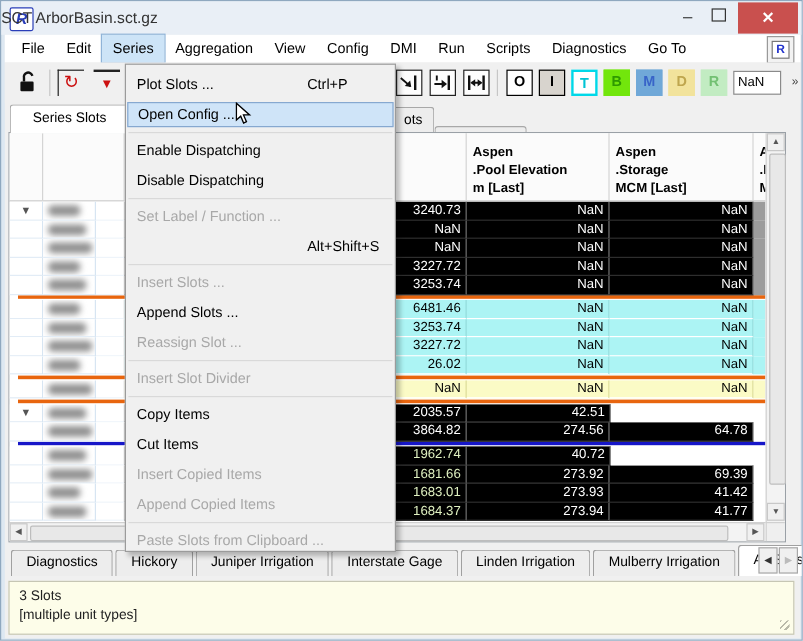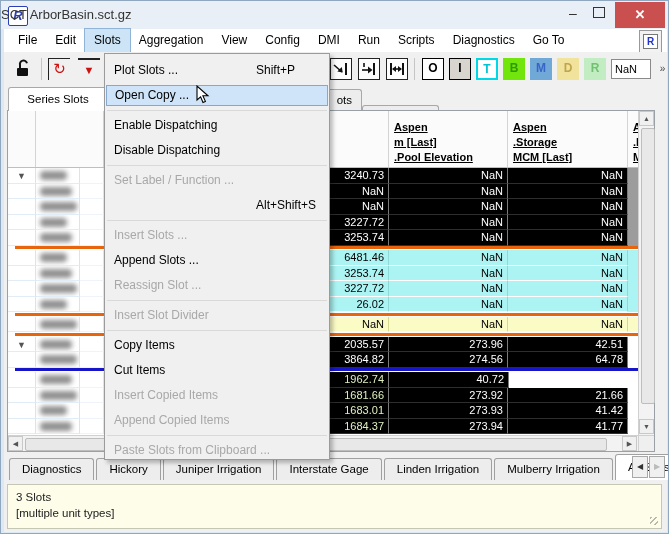--- a/index.html
+++ b/index.html
@@ -35,21 +35,21 @@
   #ttab1{left:300px;top:88px;width:61px;height:21px;background:#ededed;line-height:20px;text-align:right;padding-right:9px;}
   #ttab2{left:361px;top:104px;width:77px;height:21px;background:#ededed;line-height:20px;}
   
   #gridframe{position:absolute;left:6px;top:109px;width:646px;height:340px;border:1px solid #9aa0a6;background:#fff;box-sizing:content-box;}
   #ghead{position:absolute;left:0;top:0;width:630px;height:57px;background:#fbfbfb;border-bottom:1px solid #bfbfbf;box-sizing:border-box;}
   .hc{position:absolute;top:0;height:56px;box-sizing:border-box;border-right:1px solid #d4d4d4;font-size:11px;font-weight:bold;overflow:hidden;}
   #h-corner{left:0;width:28px;}
   #h-ts{left:28px;width:44px;padding:22px 0 0 5px;white-space:nowrap;}
   #h-extra{left:72px;width:24px;}
   #h-c1{left:96px;width:285px;}
-  .hcell{padding-top:9px;text-decoration:underline;}
+  .hcell{padding-top:9px;}
   .hcell div{padding-left:5px;line-height:15px;white-space:nowrap;}
   .hcol0{left:381px;width:119px;}
   .hcol1{left:500px;width:120px;}
   .hcol2{left:620px;width:10px;border-right:none;}
   #rows{position:absolute;left:0;top:57px;width:630px;height:267px;overflow:hidden;background:#fff;}
   .trow{display:flex;height:15.5px;}
   .cell{box-sizing:border-box;height:100%;font-size:11px;line-height:14.5px;overflow:hidden;}
   .whead{width:28px;background:#fff;border-right:1px solid #d7e5f2;border-bottom:1px solid #e2ecf6;text-align:center;}
   .tri{color:#555;font-size:9px;line-height:14px;}
   .wts{width:44px;background:#fff;border-right:1px solid #d7e5f2;border-bottom:1px solid #e2ecf6;position:relative;}
@@ -100,21 +100,21 @@
     <div id="btn-min" class="winbtn">–</div>
     <div id="btn-max" class="winbtn"><span style="display:inline-block;width:10px;height:9px;border:1.5px solid #333;"></span></div>
     <div id="btn-close" class="winbtn">✕</div>
   </div>
 
   <div id="bodybg"></div>
 
   <div id="menubar">
       <div class="mbitem">File</div>
       <div class="mbitem">Edit</div>
-      <div class="mbitem active">Slots</div>
+      <div class="mbitem active">Series</div>
       <div class="mbitem">Aggregation</div>
       <div class="mbitem">View</div>
       <div class="mbitem">Config</div>
       <div class="mbitem">DMI</div>
       <div class="mbitem">Run</div>
       <div class="mbitem">Scripts</div>
       <div class="mbitem">Diagnostics</div>
       <div class="mbitem">Go To</div>
     </div>
   <div id="mb-logo" style="top:29px;">
@@ -179,22 +179,22 @@
   <div id="ttab2" class="ttab">Object Grid</div>
 
   <div id="gridframe">
     <div id="ghead">
       <div id="h-corner" class="hc"></div>
       <div id="h-extra" class="hc"></div>
       <div id="h-c1" class="hc"></div>
       <div id="hcols" style="position:absolute;left:0;top:0;width:630px;height:56px;">
           <div class="hc hcell hcol0">
             <div>Aspen</div>
+            <div>.Pool Elevation</div>
             <div>m [Last]</div>
-            <div>.Pool Elevation</div>
           </div>
           <div class="hc hcell hcol1">
             <div>Aspen</div>
             <div>.Storage</div>
             <div>MCM [Last]</div>
           </div>
           <div class="hc hcell hcol2">
             <div>A</div>
             <div>.I</div>
             <div>M</div>
@@ -315,21 +315,20 @@
           <div class="cell edge" style="background: rgb(251, 251, 198);"></div>
         </div>
         <div class="rowdiv" style="background: rgb(232, 101, 14);"></div>
         <div class="trow black">
           <div class="cell whead"><span class="tri">▼</span></div>
           <div class="cell wts">
             <i class="blob" style="width: 32px;"></i>
           </div>
           <div class="cell wextra"></div>
           <div class="cell dcell wc1">2035.57</div>
-          <div class="cell dcell wc2">273.96</div>
           <div class="cell dcell wc3">42.51</div>
           <div class="cell edge" style="background: rgb(255, 255, 255);"></div>
         </div>
         <div class="trow black">
           <div class="cell whead"></div>
           <div class="cell wts">
             <i class="blob" style="width: 37px;"></i>
           </div>
           <div class="cell wextra"></div>
           <div class="cell dcell wc1">3864.82</div>
@@ -349,21 +348,21 @@
           <div class="cell edge" style="background: rgb(255, 255, 255);"></div>
         </div>
         <div class="trow black">
           <div class="cell whead"></div>
           <div class="cell wts">
             <i class="blob" style="width: 37px;"></i>
           </div>
           <div class="cell wextra"></div>
           <div class="cell dcell wc1" style="color: rgb(223, 240, 192);">1681.66</div>
           <div class="cell dcell wc2">273.92</div>
-          <div class="cell dcell wc3">21.66</div>
+          <div class="cell dcell wc3">69.39</div>
           <div class="cell edge" style="background: rgb(255, 255, 255);"></div>
         </div>
         <div class="trow black">
           <div class="cell whead"></div>
           <div class="cell wts">
             <i class="blob" style="width: 27px;"></i>
           </div>
           <div class="cell wextra"></div>
           <div class="cell dcell wc1" style="color: rgb(223, 240, 192);">1683.01</div>
           <div class="cell dcell wc2">273.93</div>
@@ -408,22 +407,22 @@
   <div id="tabs-right" class="tabscroll">▶</div>
 
   <div id="statusbar">
     <div>3 Slots</div>
     <div>[multiple unit types]</div>
     <div id="grip"></div>
   </div>
 
   <div id="slotsmenu">
     <div id="menu-items">
-        <div class="mitem"><span class="mlabel">Plot Slots ...</span><span class="mshort">Shift+P</span></div>
-        <div class="mitem highlight"><span class="mlabel">Open Copy ...</span></div>
+        <div class="mitem"><span class="mlabel">Plot Slots ...</span><span class="mshort">Ctrl+P</span></div>
+        <div class="mitem highlight"><span class="mlabel">Open Config ...</span></div>
         <div class="msep"></div>
         <div class="mitem"><span class="mlabel">Enable Dispatching</span></div>
         <div class="mitem"><span class="mlabel">Disable Dispatching</span></div>
         <div class="msep"></div>
         <div class="mitem disabled"><span class="mlabel">Set Label / Function ...</span></div>
         <div class="mitem"><span class="mshort">Alt+Shift+S</span></div>
         <div class="msep"></div>
         <div class="mitem disabled"><span class="mlabel">Insert Slots ...</span></div>
         <div class="mitem"><span class="mlabel">Append Slots ...</span></div>
         <div class="mitem disabled"><span class="mlabel">Reassign Slot ...</span></div>

